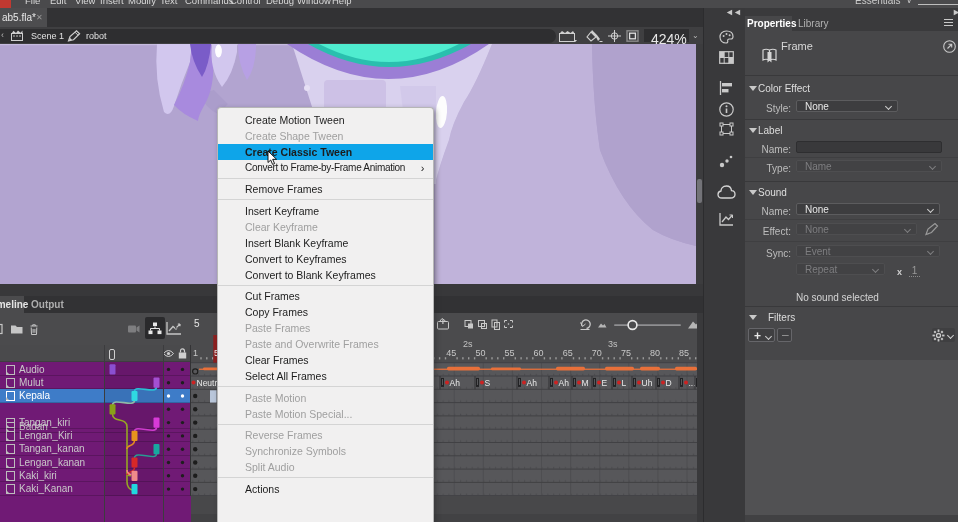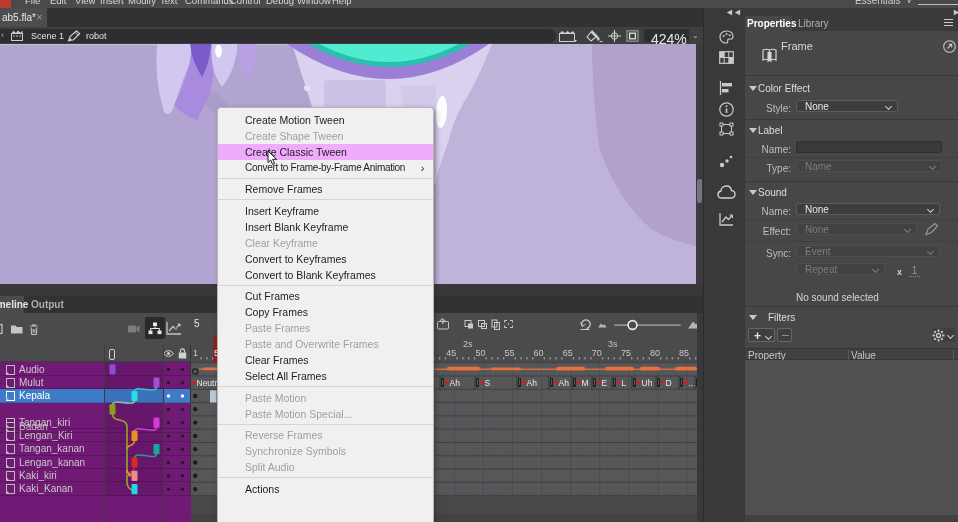--- a/index.html
+++ b/index.html
@@ -23,21 +23,21 @@
   .dd { position:absolute; height:12px; background:#3d3d3f; border:1px solid #5c5c5e; border-radius:2px; }
   .dd .ddt { position:absolute; left:8px; top:0px; font-size:10px; color:#e8e8e8; line-height:11px; }
   .dd.dis { background:#424244; border-color:#4e4e50; }
   .dd.dis .ddt { color:#7e7e80; }
   .chev { position:absolute; top:2.5px; width:5px; height:5px; border-right:1.5px solid #cfcfcf; border-bottom:1.5px solid #cfcfcf; transform:rotate(45deg); }
   .dd.dis .chev { border-color:#7e7e80; }
   .btn { position:absolute; height:14px; background:#3f3f41; border:1px solid #66666a; border-radius:2px; }
   
   .mi { height:16px; line-height:16px; padding-left:27px; font-size:10.5px; color:#1c1c1c; white-space:nowrap; }
   .mi.dis { color:#9f9f9f; }
-  .mi.hl { background:#f0abfc; }
+  .mi.hl { background:#0ea5e9;font-weight:bold; }
   .msep { height:1px; background:#d4d4d4; margin:2.25px 0; }
 </style>
 </head>
 <body>
 <div id="app">
 
   <div class="abs" style="left:0;top:0;width:958px;height:8px;background:#4a4a4c;overflow:hidden;">
     <div class="abs" style="left:0;top:0;width:11px;height:8px;background:#c03931;"></div>
     <div style="position:absolute;left:0;top:0;width:700px;height:8px;color:#d8d8d8;font-size:9.5px;line-height:14px;">
         <span class="abs" style="left:25px;top:-6px;">File</span>
@@ -625,41 +625,35 @@
             <rect x="0.5" y="5.6" width="2.4" height="1.8"></rect>
             <rect x="10.1" y="5.6" width="2.4" height="1.8"></rect>
             <rect x="2" y="2" width="2" height="2" transform="rotate(45 3 3)"></rect>
             <rect x="9" y="2" width="2" height="2" transform="rotate(45 10 3)"></rect>
             <rect x="2" y="9" width="2" height="2" transform="rotate(45 3 10)"></rect>
             <rect x="9" y="9" width="2" height="2" transform="rotate(45 10 10)"></rect>
           </g>
       </svg>
       <span class="chev" style="left:16px;top:4.5px;"></span>
     </div>
-    <div class="abs" style="left:0;top:340px;width:213px;height:12px;background:#414143;border-top:1px solid #353537;border-bottom:1px solid #353537;">
-      <div class="abs" style="left:3px;top:1px;color:#c6c6c6;font-size:10px;">Property</div>
-      <div class="abs" style="left:106px;top:1px;color:#c6c6c6;font-size:10px;">Value</div>
-      <div class="abs" style="left:103px;top:1px;width:1px;height:10px;background:#5a5a5c;"></div>
-      <div class="abs" style="left:208px;top:1px;width:1px;height:10px;background:#5a5a5c;"></div>
-    </div>
     <div class="abs" style="left:0;top:352px;width:213px;height:155px;background:#515153;"></div>
     <div class="abs" style="left:0;top:507px;width:213px;height:7px;background:#414143;"></div>
   </div>
 
   <div id="ctxmenu" class="abs" style="left:217px;top:107px;width:217px;height:415px;background:#f1f0f0;border:1px solid #b6b6b6;border-bottom:none;border-radius:4px 4px 0 0;box-shadow:2px 2px 5px rgba(40,40,40,0.45);z-index:10;padding-top:3.5px;overflow:hidden;">
     <div class="mi">Create Motion Tween</div>
     <div class="mi dis">Create Shape Tween</div>
     <div class="mi hl">Create Classic Tween</div>
     <div class="mi" style="position:relative;font-size:10px;letter-spacing:-0.3px;">Convert to Frame-by-Frame Animation<span style="position:absolute;right:9px;top:0;font-size:11px;">›</span></div>
     <div class="msep"></div>
     <div class="mi">Remove Frames</div>
     <div class="msep"></div>
     <div class="mi">Insert Keyframe</div>
+    <div class="mi dis">Clear Keyframe</div>
     <div class="mi">Insert Blank Keyframe</div>
-    <div class="mi dis">Clear Keyframe</div>
     <div class="mi">Convert to Keyframes</div>
     <div class="mi">Convert to Blank Keyframes</div>
     <div class="msep"></div>
     <div class="mi">Cut Frames</div>
     <div class="mi">Copy Frames</div>
     <div class="mi dis">Paste Frames</div>
     <div class="mi dis">Paste and Overwrite Frames</div>
     <div class="mi">Clear Frames</div>
     <div class="mi">Select All Frames</div>
     <div class="msep"></div>

